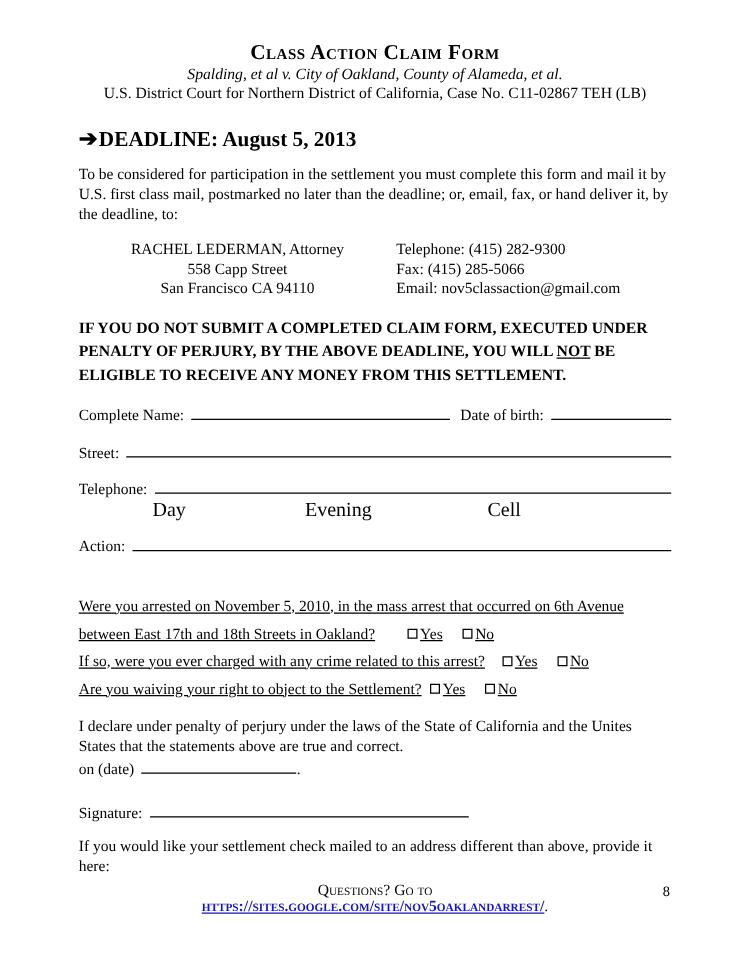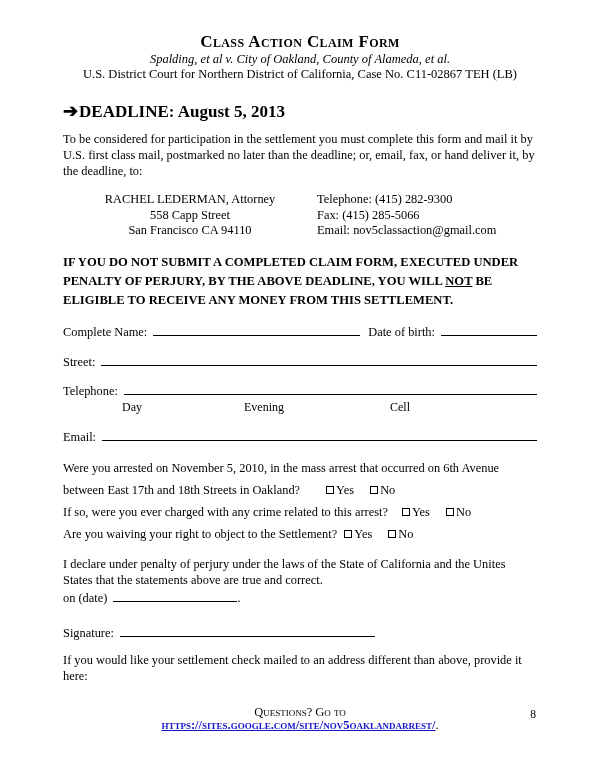--- a/index.html
+++ b/index.html
@@ -29,28 +29,28 @@
   .fill { flex:1 1 auto; border-bottom:1px solid #000; height:5px; margin:0 0 -2px 6px; }
   .uline { display:inline-block; border-bottom:1px solid #000; height:5px; margin-bottom:-2px; margin-left:6px; }
   .row-name { margin-top:14px; }
   .row-name .fill { margin-right:8px; }
   .w-dob { width:96px; }
   .w-exec { width:250px; }
   .w-date { width:124px; }
   .w-sig { width:255px; }
   .row-address { margin-top:14px; }
   .row-phone { margin-top:13px; }
-  .sublabels { position:relative; height:15px; font-size:12px; margin-top:1px; }
+  .sublabels { position:relative; height:15px; font-size:16px; margin-top:1px; }
   .sublabels span { position:absolute; top:0; }
   .sub-day { left:59px; }
   .sub-evening { left:181px; }
   .sub-cell { left:327px; }
   .row-email { margin-top:14px; }
 
-  .questions { margin-top:12px; line-height:22px; }
+  .questions { margin-top:29px; line-height:22px;text-decoration:underline; }
   .cb { display:inline-block; width:8px; height:8px; border:1px solid #000; margin-right:2px; }
   .gap-lg { display:inline-block; width:26px; }
   .gap-md { display:inline-block; width:14px; }
   .gap-sm { display:inline-block; width:7px; }
   .opt-gap { display:inline-block; width:16px; }
 
   .declaration { margin-top:11px; line-height:16.5px; }
   .row-executed { margin-top:20px; }
   .row-ondate { margin-top:1px; }
   .row-signature { margin-top:19px; }
@@ -106,21 +106,21 @@
     <span class="lbl">Telephone:</span>
     <span class="fill"></span>
   </div>
   <div class="sublabels">
     <span class="sub-day">Day</span>
     <span class="sub-evening">Evening</span>
     <span class="sub-cell">Cell</span>
   </div>
 
   <div class="row row-email">
-    <span class="lbl">Email:</span>
+    <span class="lbl">Action:</span>
     <span class="fill"></span>
   </div>
 
   <div class="questions">
     <p><span>Were you arrested on November 5, 2010, in the mass arrest that occurred on 6th Avenue between East 17th and 18th Streets in Oakland?</span><span class="gap-lg"></span><span class="cb"></span><span>Yes</span><span class="opt-gap"></span><span class="cb"></span><span>No</span></p>
     <p><span>If so, were you ever charged with any crime related to this arrest?</span><span class="gap-md"></span><span class="cb"></span><span>Yes</span><span class="opt-gap"></span><span class="cb"></span><span>No</span></p>
     <p><span>Are you waiving your right to object to the Settlement?</span><span class="gap-sm"></span><span class="cb"></span><span>Yes</span><span class="opt-gap"></span><span class="cb"></span><span>No</span></p>
   </div>
 
   <p class="declaration">I declare under penalty of perjury under the laws of the State of California and the Unites States that the statements above are true and correct.</p>

